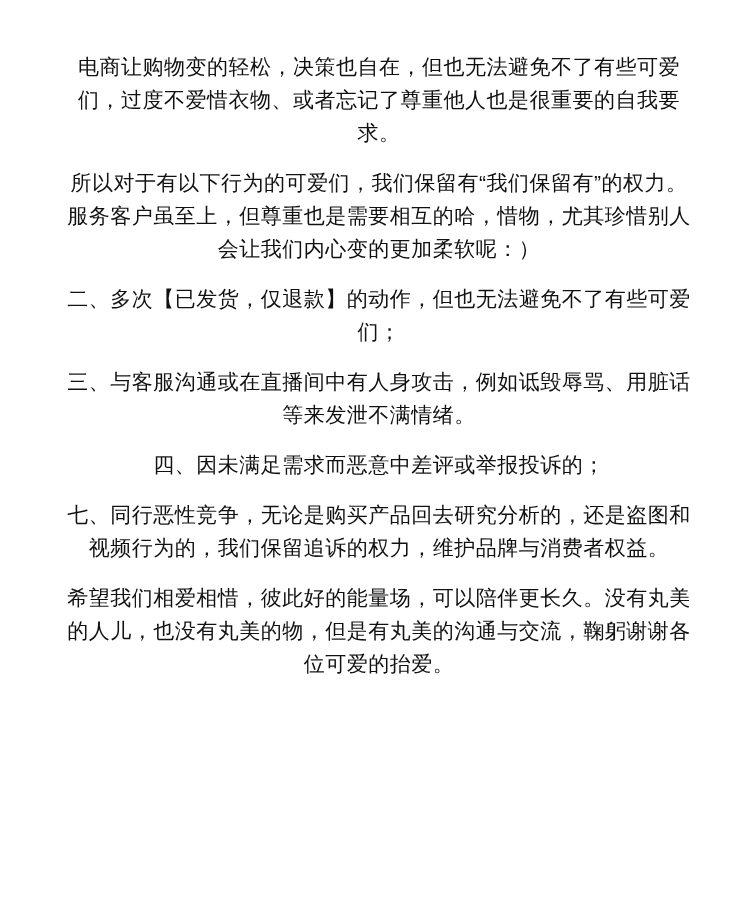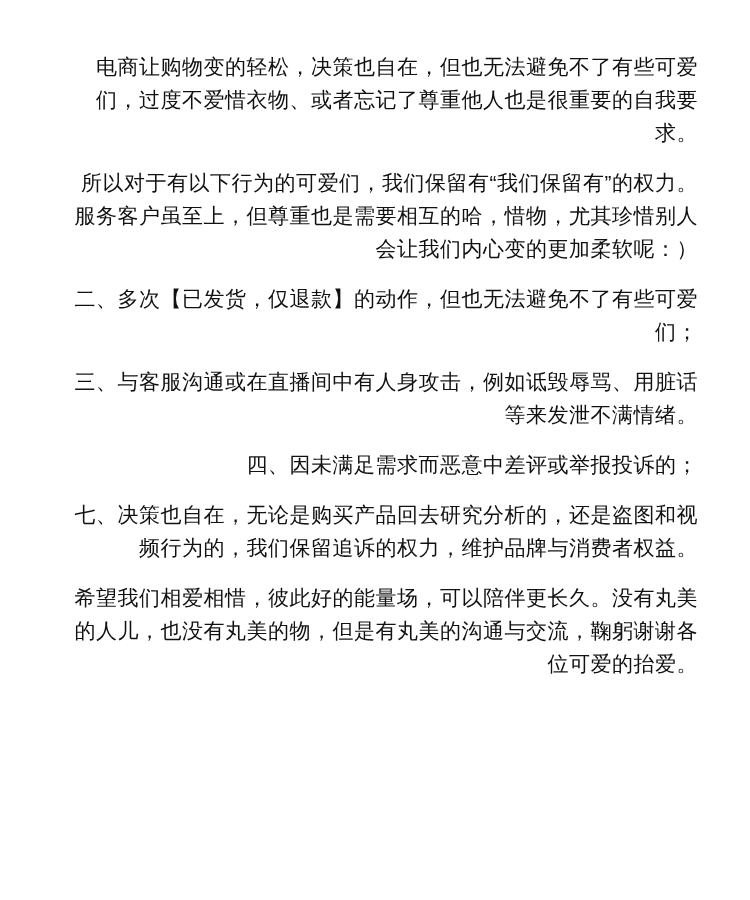--- a/index.html
+++ b/index.html
@@ -16,29 +16,29 @@
   }
   .doc {
     padding: 50px 52px 0 56px;
     color: #111111;
     font-size: 21px;
     line-height: 33px;
     letter-spacing: 0.5px;
   }
   .doc p {
     margin: 0 0 17px 4px;
-    text-align: right;
+    text-align: center;
     word-break: break-all;
   }
 </style>
 </head>
 <body>
 
 <div class="doc">
   <p>电商让购物变的轻松，决策也自在，但也无法避免不了有些可爱们，过度不爱惜衣物、或者忘记了尊重他人也是很重要的自我要求。</p>
   <p>所以对于有以下行为的可爱们，我们保留有“我们保留有”的权力。服务客户虽至上，但尊重也是需要相互的哈，惜物，尤其珍惜别人会让我们内心变的更加柔软呢：）</p>
   <p>二、多次【已发货，仅退款】的动作，但也无法避免不了有些可爱们；</p>
   <p>三、与客服沟通或在直播间中有人身攻击，例如诋毁辱骂、用脏话等来发泄不满情绪。</p>
   <p>四、因未满足需求而恶意中差评或举报投诉的；</p>
-  <p>七、决策也自在，无论是购买产品回去研究分析的，还是盗图和视频行为的，我们保留追诉的权力，维护品牌与消费者权益。</p>
+  <p>七、同行恶性竞争，无论是购买产品回去研究分析的，还是盗图和视频行为的，我们保留追诉的权力，维护品牌与消费者权益。</p>
   <p>希望我们相爱相惜，彼此好的能量场，可以陪伴更长久。没有丸美的人儿，也没有丸美的物，但是有丸美的沟通与交流，鞠躬谢谢各位可爱的抬爱。</p>
 
 </div>
 
 </body></html>

